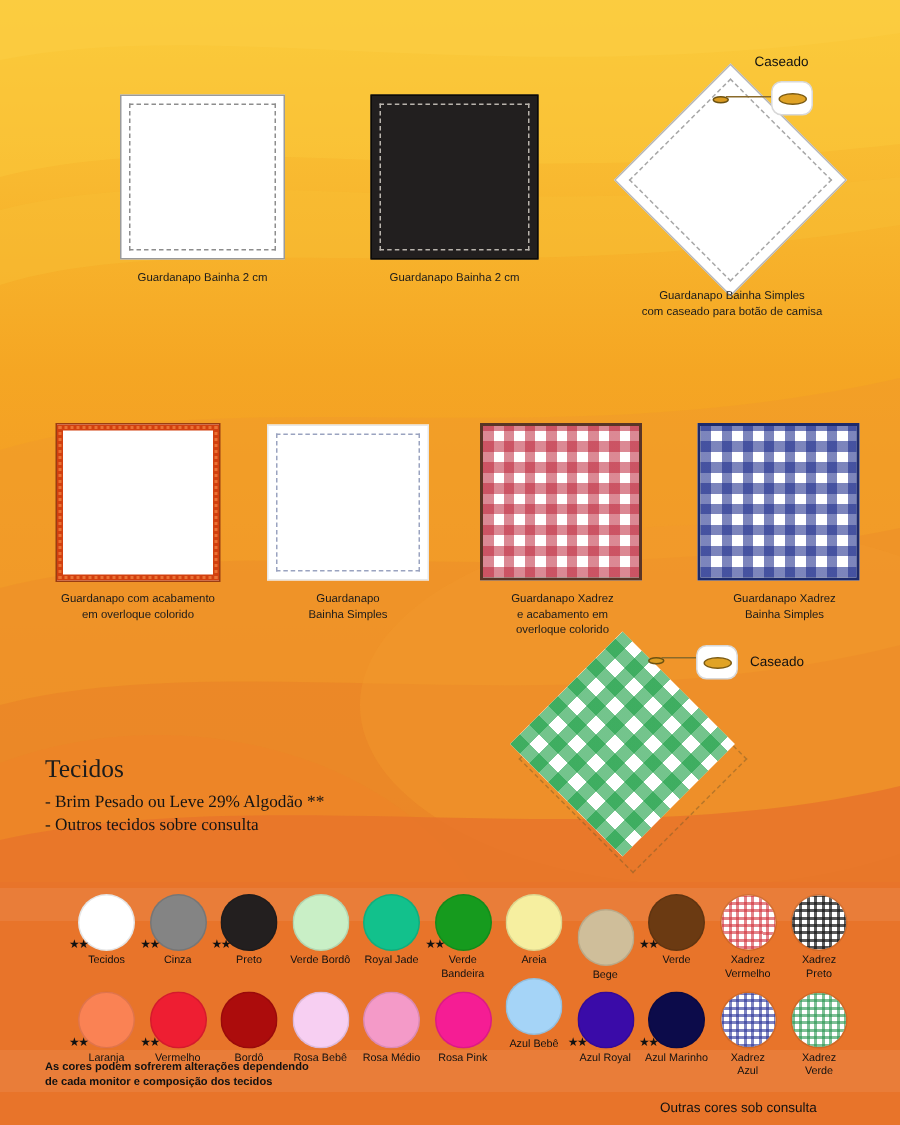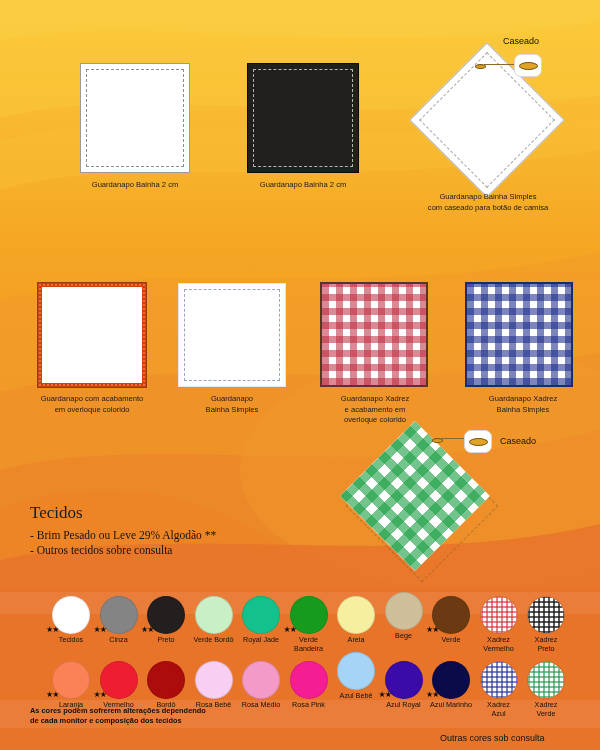--- a/index.html
+++ b/index.html
@@ -365,21 +365,21 @@
         <div class="swatch-wrap" style="left: 285.5px; top: 8px;">
           <div class="stars">★★</div>
           <div class="swatch" style="background: rgb(22, 155, 30);"></div>
           <div class="sw-name">Verde
 Bandeira</div>
         </div>
         <div class="swatch-wrap" style="left: 333px; top: 8px;">
           <div class="swatch" style="background: rgb(246, 239, 160);"></div>
           <div class="sw-name">Areia</div>
         </div>
-        <div class="swatch-wrap" style="left: 380.5px; top: 4px;">
+        <div class="swatch-wrap" style="left: 380.5px; top: 18px;">
           <div class="swatch" style="background: rgb(207, 190, 154);"></div>
           <div class="sw-name">Bege</div>
         </div>
         <div class="swatch-wrap" style="left: 428px; top: 8px;">
           <div class="stars">★★</div>
           <div class="swatch" style="background: rgb(107, 58, 18);"></div>
           <div class="sw-name">Verde</div>
         </div>
         <div class="swatch-wrap" style="left: 475.5px; top: 8px;">
           <div class="swatch plaid-red"></div>

